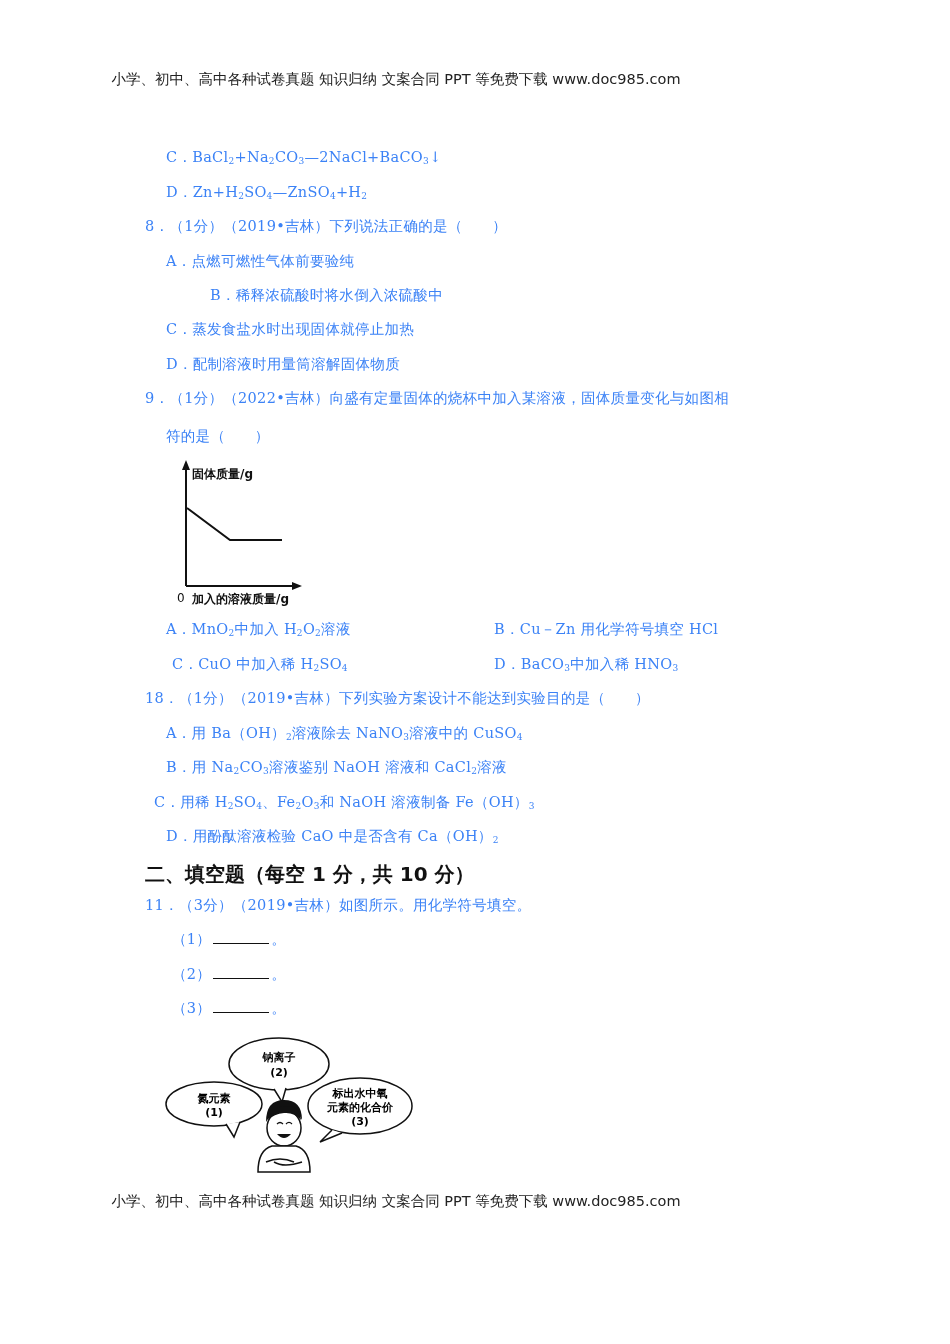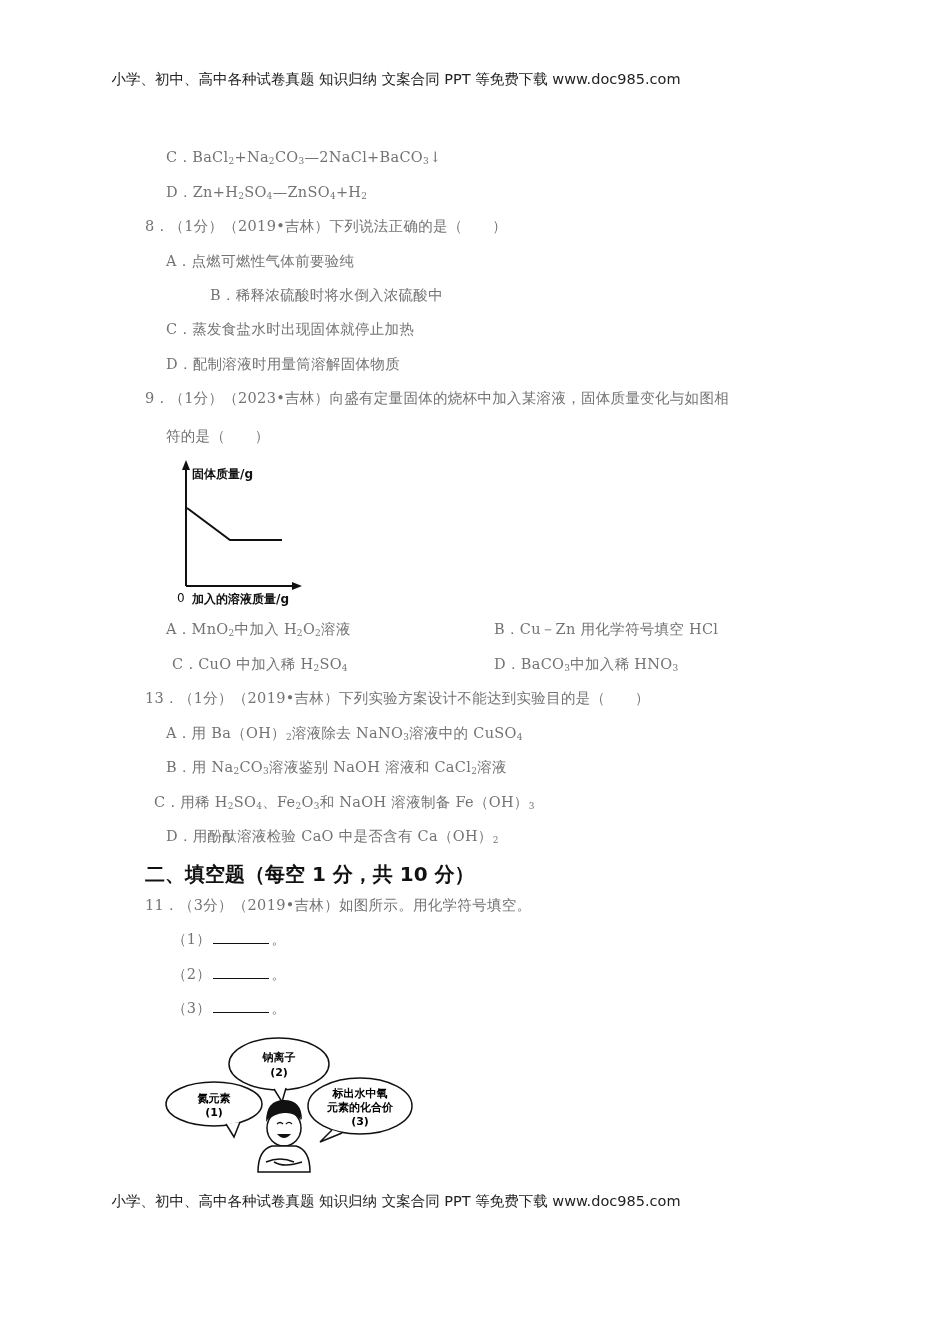--- a/index.html
+++ b/index.html
@@ -1,20 +1,20 @@
 <!DOCTYPE html>
 <html><head>
 <meta charset="utf-8">
 <style>
   html, body { margin: 0; padding: 0; background: #ffffff; }
   body { width: 950px; height: 1344px; position: relative; overflow: hidden;
          font-family: "DejaVu Serif", "Liberation Serif", serif; color: #111; }
   .abs { position: absolute; white-space: nowrap; }
   .hdr { font-family: "DejaVu Sans", "Liberation Sans", sans-serif; font-size: 14.5px; color: #222; left: 0; width: 792px; text-align: center; }
-  .line { font-size: 14.5px; color: #737373; letter-spacing: 0.3px; }
+  .line { font-size: 14.5px; color: #3b82f6; letter-spacing: 0.3px; }
   .line sub { font-size: 9px; vertical-align: -2px; }
   .sec { font-family: "DejaVu Sans", "Liberation Sans", sans-serif; font-weight: bold; font-size: 20px; }
   .blank { display: inline-block; width: 56px; border-bottom: 1px solid #111; height: 12px; vertical-align: baseline; margin: 0 2px; }
   .graph { position: absolute; left: 162px; top: 458px; width: 150px; height: 150px; }
   .cartoon { position: absolute; left: 162px; top: 1034px; width: 260px; height: 140px; }
   svg text { font-family: "DejaVu Sans", "Liberation Sans", sans-serif; }
 </style>
 </head>
 <body>
 
@@ -26,21 +26,21 @@
 <div class="abs line" style="left:166px; top:183px;">
   <span>D．</span><span>Zn+H</span><sub>2</sub><span>SO</span><sub>4</sub><span>—ZnSO</span><sub>4</sub><span>+H</span><sub>2</sub>
 </div>
 
 <div class="abs line" style="left:145px; top:217px;">8．（1分）（2019•吉林）下列说法正确的是（　　）</div>
 <div class="abs line" style="left:166px; top:252px;">A．点燃可燃性气体前要验纯</div>
 <div class="abs line" style="left:166px; top:286px;margin-left:44px;">B．稀释浓硫酸时将水倒入浓硫酸中</div>
 <div class="abs line" style="left:166px; top:320px;">C．蒸发食盐水时出现固体就停止加热</div>
 <div class="abs line" style="left:166px; top:355px;">D．配制溶液时用量筒溶解固体物质</div>
 
-<div class="abs line" style="left:145px; top:389px;">9．（1分）（2023•吉林）向盛有定量固体的烧杯中加入某溶液，固体质量变化与如图相</div>
+<div class="abs line" style="left:145px; top:389px;">9．（1分）（2022•吉林）向盛有定量固体的烧杯中加入某溶液，固体质量变化与如图相</div>
 <div class="abs line" style="left:166px; top:427px;">符的是（　　）</div>
 
 <div class="graph">
   <svg width="150" height="150" viewBox="0 0 150 150">
 
     <line x1="24" y1="128" x2="24" y2="8" stroke="#111" stroke-width="2"></line>
     <polygon points="24,2 20,12 28,12" fill="#111"></polygon>
 
     <line x1="24" y1="128" x2="134" y2="128" stroke="#111" stroke-width="2"></line>
     <polygon points="140,128 130,124 130,132" fill="#111"></polygon>
@@ -58,21 +58,21 @@
 <div class="abs line" style="left:494px; top:620px;">
   <span>B．</span><span>Cu－Zn 用化学符号填空 HCl</span>
 </div>
 <div class="abs line" style="left:166px; top:655px;margin-left:6px;">
   <span>C．</span><span>CuO 中加入稀 H</span><sub>2</sub><span>SO</span><sub>4</sub>
 </div>
 <div class="abs line" style="left:494px; top:655px;">
   <span>D．</span><span>BaCO</span><sub>3</sub><span>中加入稀 HNO</span><sub>3</sub>
 </div>
 
-<div class="abs line" style="left:145px; top:689px;">13．（1分）（2019•吉林）下列实验方案设计不能达到实验目的是（　　）</div>
+<div class="abs line" style="left:145px; top:689px;">18．（1分）（2019•吉林）下列实验方案设计不能达到实验目的是（　　）</div>
 <div class="abs line" style="left:166px; top:724px;">
   <span>A．</span><span>用 Ba（OH）</span><sub>2</sub><span>溶液除去 NaNO</span><sub>3</sub><span>溶液中的 CuSO</span><sub>4</sub>
 </div>
 <div class="abs line" style="left:166px; top:758px;">
   <span>B．</span><span>用 Na</span><sub>2</sub><span>CO</span><sub>3</sub><span>溶液鉴别 NaOH 溶液和 CaCl</span><sub>2</sub><span>溶液</span>
 </div>
 <div class="abs line" style="left:154px; top:793px;">
   <span>C．</span><span>用稀 H</span><sub>2</sub><span>SO</span><sub>4</sub><span>、Fe</span><sub>2</sub><span>O</span><sub>3</sub><span>和 NaOH 溶液制备 Fe（OH）</span><sub>3</sub>
 </div>
 <div class="abs line" style="left:166px; top:827px;">

